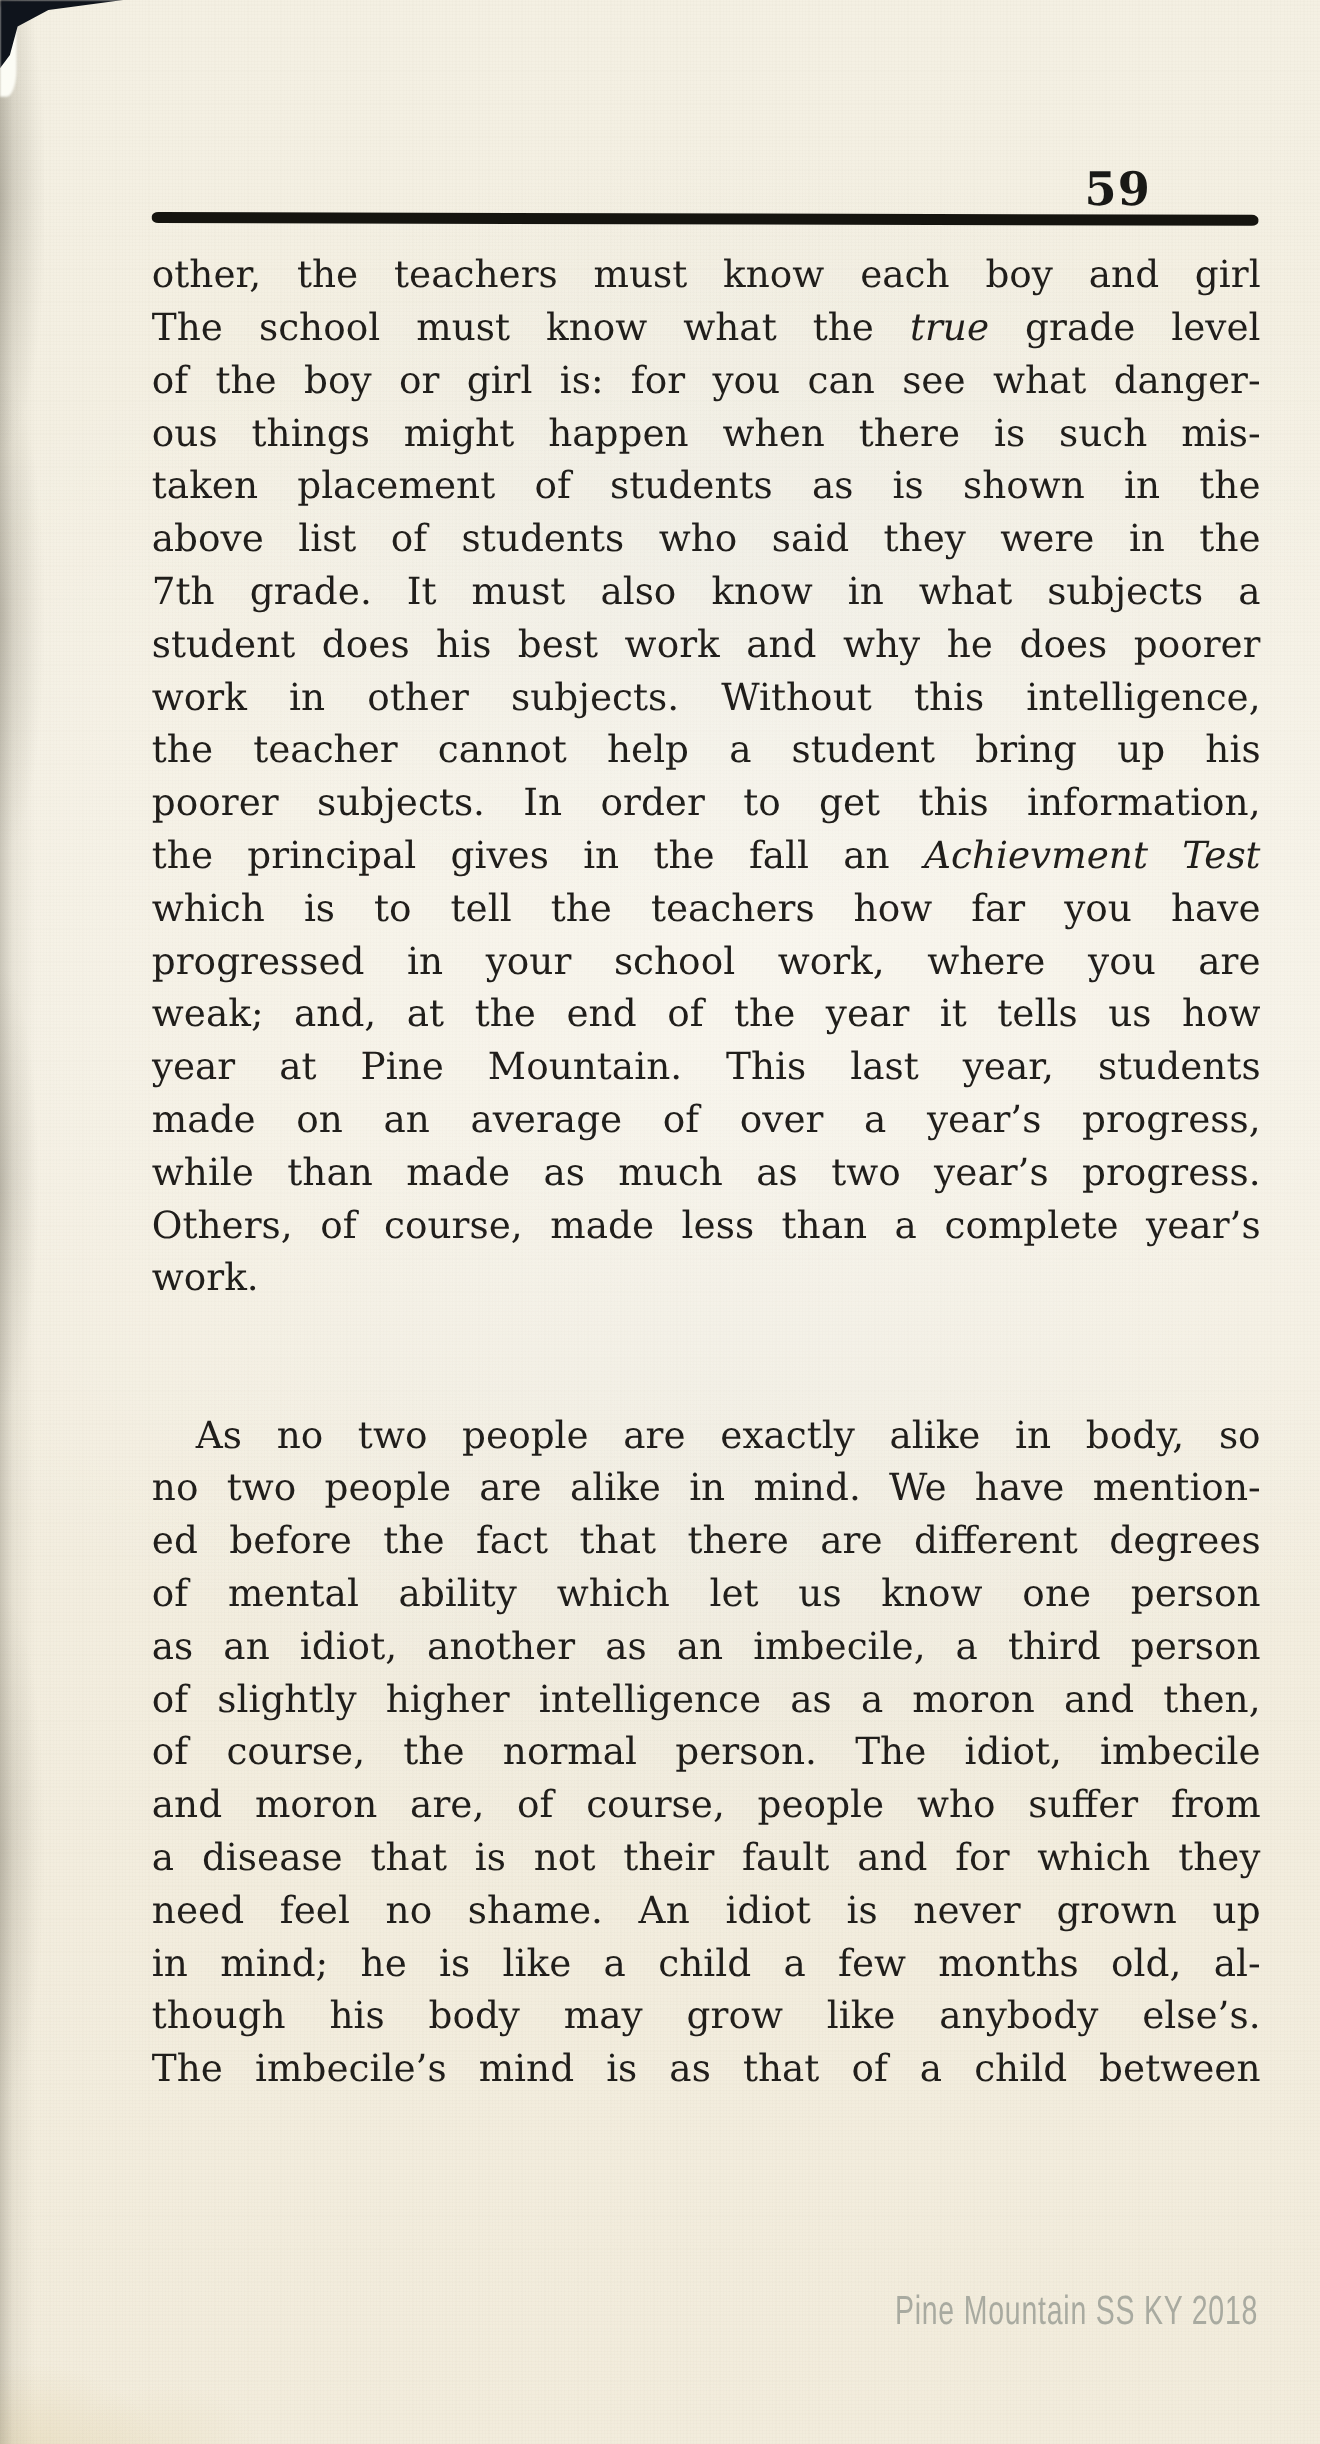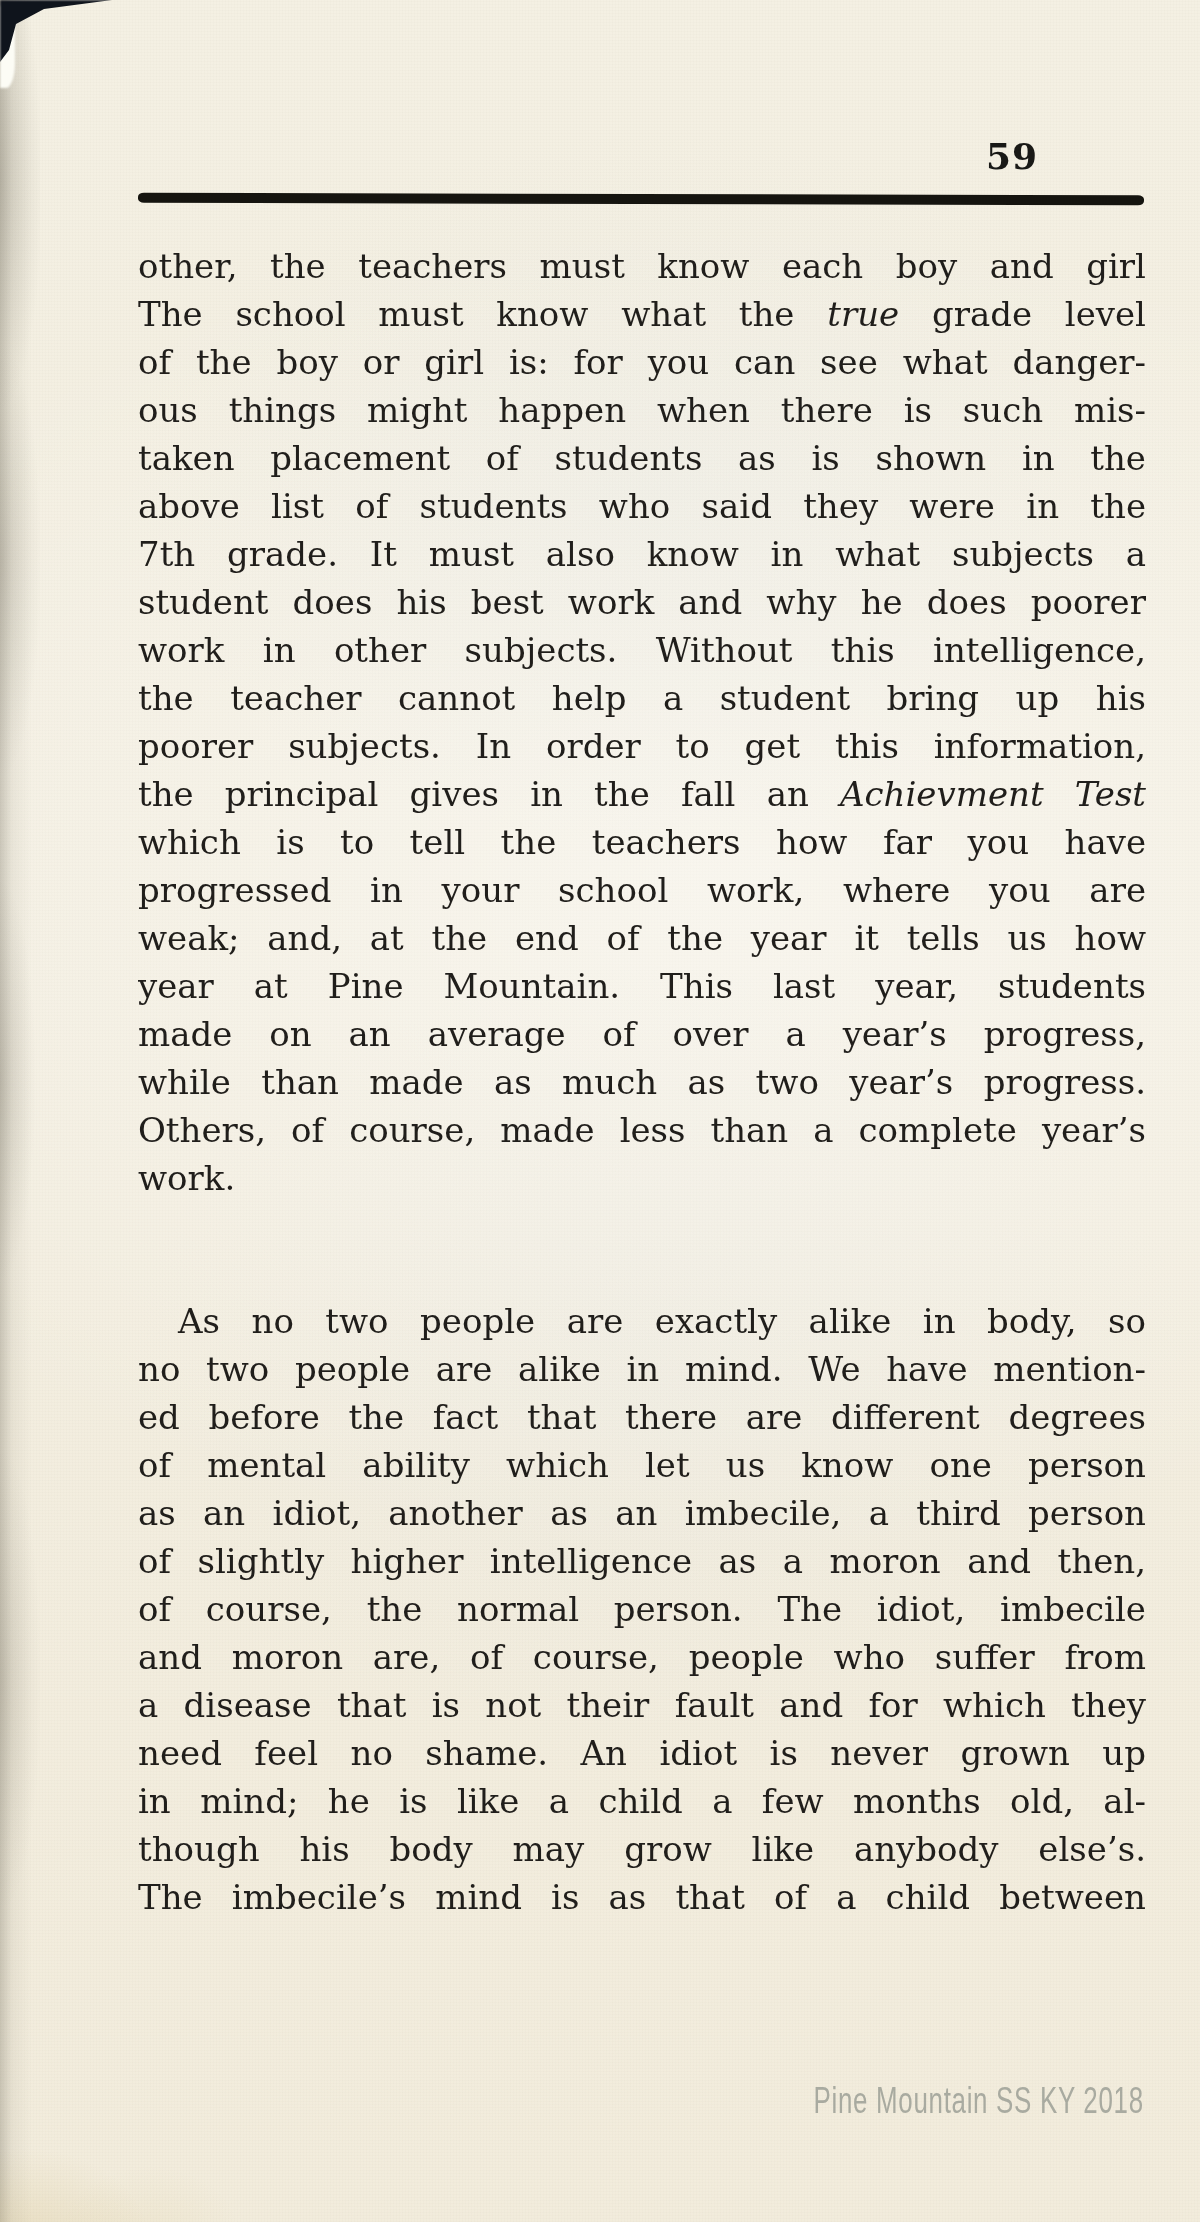--- a/index.html
+++ b/index.html
@@ -51,42 +51,41 @@
   .stain {
     position: absolute;
     left: 0; top: 2086px;
     width: 280px; height: 136px;
     background:
       radial-gradient(190px 150px at 28px 160px, rgba(190,160,80,0.20), rgba(0,0,0,0) 65%),
       radial-gradient(130px 100px at 150px 150px, rgba(200,175,100,0.10), rgba(0,0,0,0) 70%);
   }
   .page-number {
     position: absolute;
-    left: 986px; top: 128px;
+    left: 986px; top: 144px;
     font-family: "DejaVu Serif", serif;
     font-weight: bold;
-    font-size: 36px;
+    font-size: 42px;
     line-height: 56px;
     letter-spacing: 1px;
     color: #191916;
   }
   .header-rule {
     position: absolute;
     left: 138px; top: 194px;
     width: 1006px; height: 10px;
     background: #15140f;
     border-radius: 6px / 4px;
     transform: rotate(0.15deg);
   }
   .text-block {
     position: absolute;
     left: 138px; top: 226px;
     width: 1008px;
     color: #201e1b;
-    margin-top: 16px;
   }
   .para { }
   .para + .para { margin-top: 95px; }
   .line {
     font-family: "DejaVu Serif", serif;
     font-size: 34px;
     line-height: 48px;
     height: 48px;
     overflow: hidden;
     text-align: justify;

